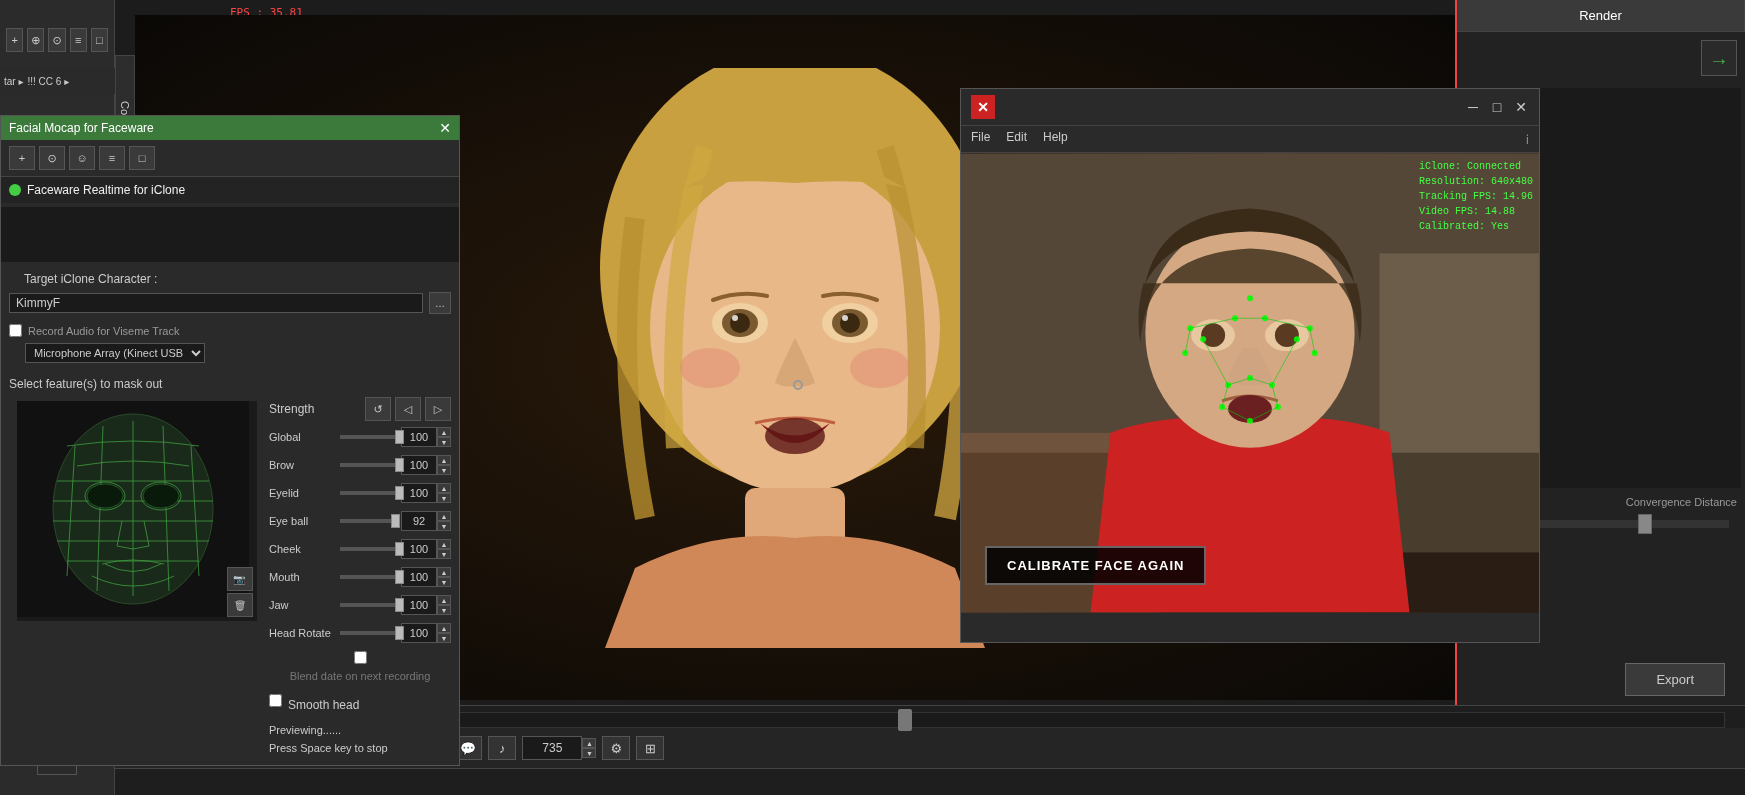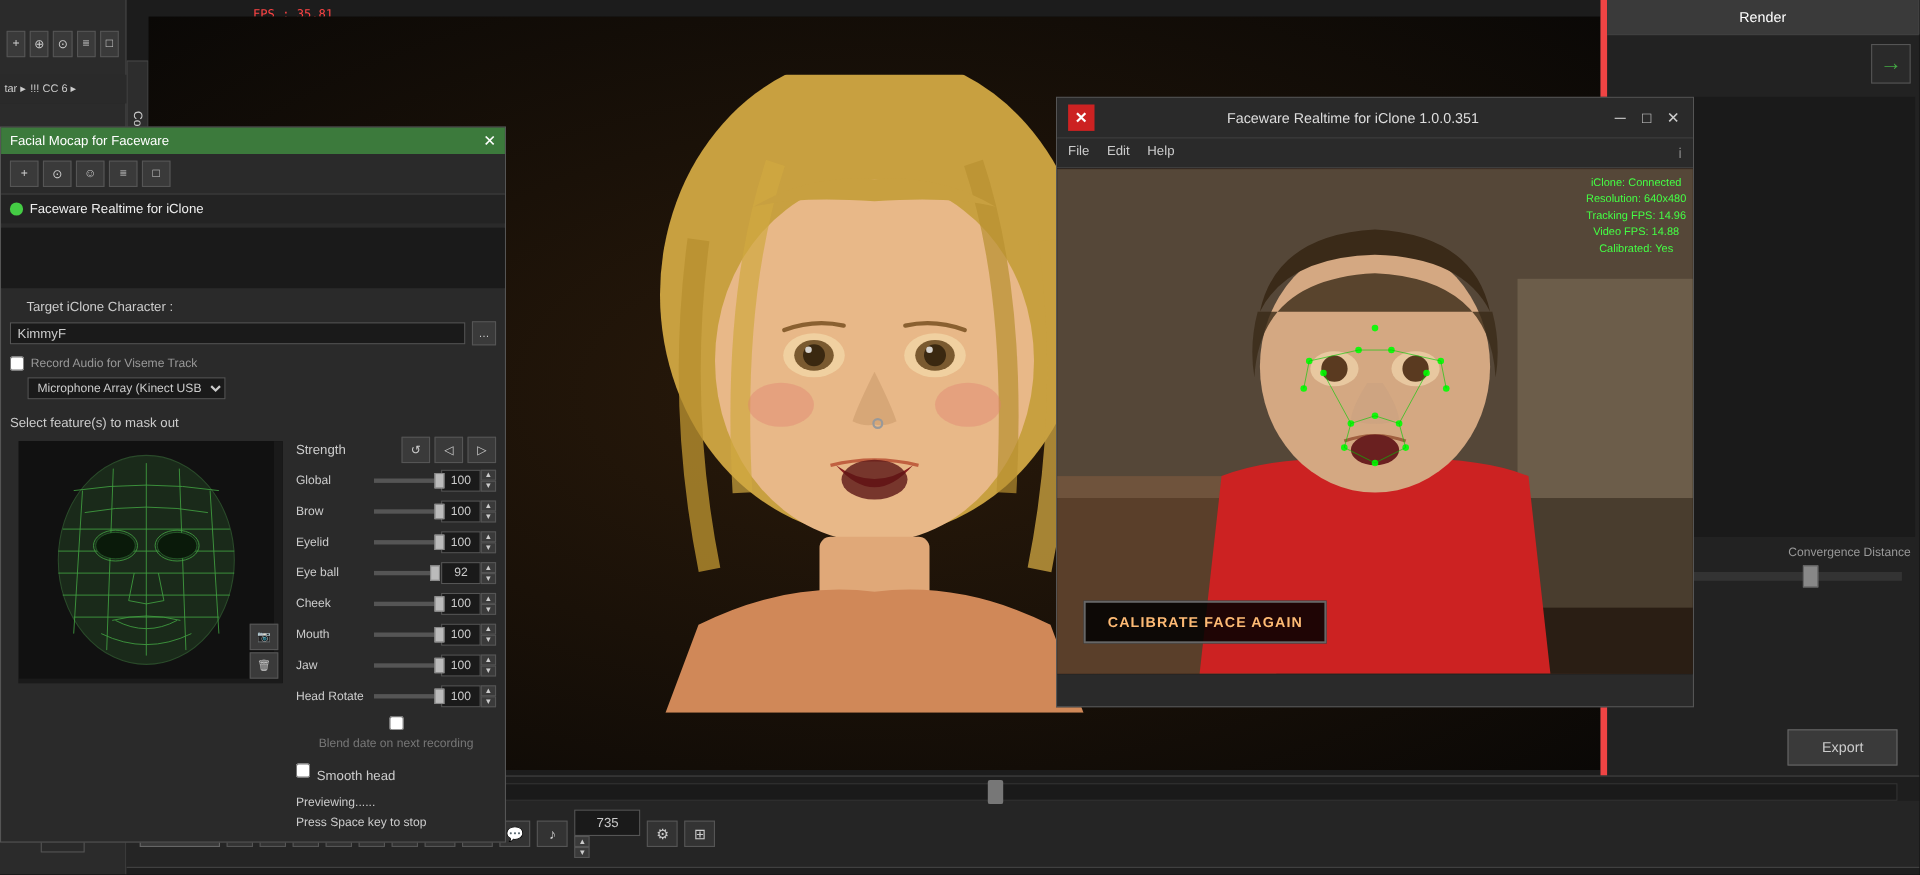--- a/index.html
+++ b/index.html
@@ -340,21 +340,21 @@
       display: flex; align-items: center; justify-content: center;
       cursor: pointer;
     }
 
     
     .right-panel {
       position: absolute;
       top: 0; right: 0;
       width: 290px; height: 736px;
       background: #222;
-      border-left: 6px solid #ef4444;
+      border-left: 2px solid #ef4444;
     }
 
     .right-panel-tabs {
       display: flex;
       border-bottom: 1px solid #444;
     }
 
     .r-tab {
       flex: 1;
       padding: 8px 4px;
@@ -444,36 +444,36 @@
       position: absolute;
       top: 0; left: 0;
       width: 100%; height: 100%;
       background: linear-gradient(135deg, #3a2a20 0%, #5a4030 30%, #4a3525 60%, #2a2018 100%);
     }
 
     
     .fw-info-overlay {
       position: absolute;
       top: 6px; right: 6px;
-      text-align: center;
+      text-align: left;
       font-size: 10px;
-      font-family: Liberation Sans, sans-serif;
+      font-family: Liberation Mono, monospace;
     }
 
     .fw-info-line {
       color: #44ff44;
       line-height: 1.5;
     }
 
     
     .calibrate-btn {
       position: absolute;
       bottom: 28px; left: 24px;
       background: rgba(0,0,0,0.85);
-      color: #fdba74;
+      color: #ffffff;
       border: 2px solid #666;
       padding: 10px 20px;
       font-size: 13px;
       font-weight: bold;
       cursor: pointer;
       letter-spacing: 1px;
     }
 
     .convergence-label {
       color: #999;
@@ -876,21 +876,20 @@
         <div>Previewing......</div>
         <div>Press Space key to stop</div>
       </div>
     </div>
   </div>
 </div>
 
 <div class="faceware-window">
   <div class="fw-title-bar">
     <div class="fw-logo">✕</div>
-    <span class="fw-title-text">Faceware Realtime for iClone 1.0.0.351</span>
     <div class="fw-window-btns">
       <div class="fw-win-btn">─</div>
       <div class="fw-win-btn">□</div>
       <div class="fw-win-btn">✕</div>
     </div>
   </div>
 
   <div class="fw-menubar">
     <span class="fw-menu-item">File</span>
     <span class="fw-menu-item">Edit</span>
@@ -1021,21 +1020,21 @@
     <div class="tl-btn">⏮</div>
     <div class="tl-btn">◀</div>
     <div class="tl-btn">▶</div>
     <div class="tl-btn">⏭</div>
 
     <div class="tl-icon-btn">⟲</div>
     <div class="tl-icon-btn">📹</div>
     <div class="tl-icon-btn">💬</div>
     <div class="tl-icon-btn">♪</div>
 
-    <div style="display:flex;align-items:flex-start;flex-direction:column;">
+    <div style="display:flex;align-items:center;">
       <input class="frame-input" type="text" value="735" style="">
       <div style="display:flex;flex-direction:column;">
         <div class="spinner-btn">▲</div>
         <div class="spinner-btn">▼</div>
       </div>
     </div>
 
     <div class="tl-icon-btn">⚙</div>
     <div class="tl-icon-btn">⊞</div>
   </div>

